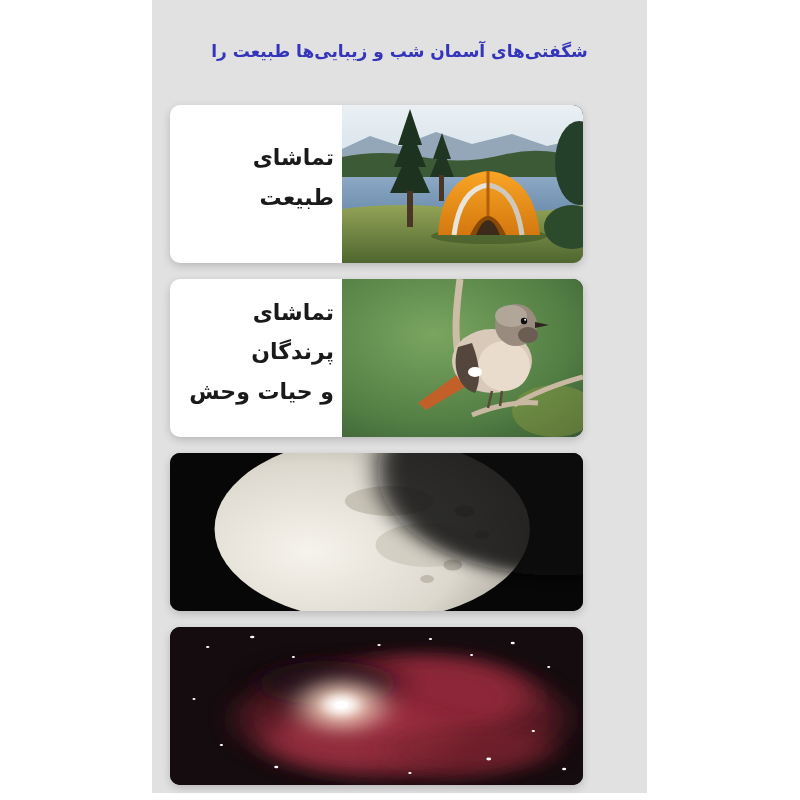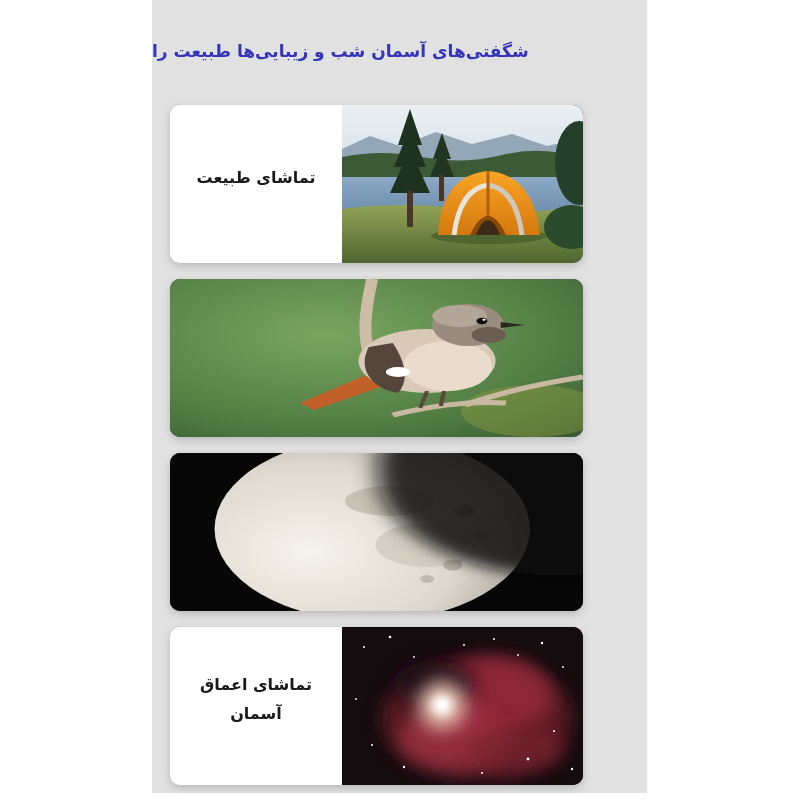--- a/index.html
+++ b/index.html
@@ -15,21 +15,21 @@
     background:var(--page-bg);
     font-family:"DejaVu Sans", sans-serif;
   }
   .page{position:relative;width:800px;height:800px;background:var(--page-bg);}
   .panel{
     position:absolute;left:152px;top:0;width:495px;height:793px;
     background:var(--panel-bg);
   }
   .header{
     padding-top:36px;
-    text-align:left;
+    text-align:center;
     direction:rtl;
     color:var(--header-color);
     font-weight:bold;
     font-size:17px;
     line-height:31px;
   }
   .cards{
     position:absolute;left:18px;top:105px;width:413px;
     display:flex;flex-direction:column;gap:16px;
   }
@@ -37,24 +37,23 @@
     height:158px;
     background:var(--card-bg);
     border-radius:10px;
     box-shadow:0 3px 8px rgba(0,0,0,0.18);
     display:flex;
     overflow:hidden;
   }
   .card-label{
     width:172px;min-width:172px;
     display:flex;align-items:center;justify-content:center;
-    text-align:center;
     direction:rtl;
     font-weight:bold;
-    font-size:16px;
+    font-size:22px;
     line-height:1.8;
     color:var(--label-color);
     white-space:pre-line;
     padding:14px 8px 26px 8px;
   }
   .card-photo{flex:1;position:relative;background:#000;}
   .card-photo svg{display:block;width:100%;height:100%;}
 </style>
 </head>
 <body>
@@ -109,20 +108,22 @@
             <path d="M112,130 Q118,84 146,80" stroke="#e9e5da" stroke-width="5" fill="none"></path>
             <path d="M180,130 Q174,84 146,80" stroke="#cfc9bd" stroke-width="5" fill="none"></path>
             <path d="M146,66 L146,130" stroke="#b35f08" stroke-width="3"></path>
             <path d="M128,130 Q146,92 164,130 Z" fill="#8a4a06"></path>
             <path d="M134,130 Q146,100 158,130 Z" fill="#3c2a1a"></path>
           </svg>
         </div>
       </div>
 
       <div class="card">
+        <div class="card-label">تماشای پرندگان
+و حیات وحش</div>
         <div class="card-photo">
           <svg viewBox="0 0 241 158" preserveAspectRatio="none">
             <defs>
               <radialGradient id="bgg" cx="0.38" cy="0.35" r="0.95">
                 <stop offset="0" stop-color="#7aa560"></stop>
                 <stop offset="0.6" stop-color="#527e44"></stop>
                 <stop offset="1" stop-color="#33532f"></stop>
               </radialGradient>
             </defs>
             <rect width="241" height="158" fill="url(#bgg)"></rect>
@@ -167,21 +168,20 @@
             <circle cx="172" cy="58" r="6" fill="#a39e92" opacity="0.8"></circle>
             <circle cx="182" cy="82" r="4.5" fill="#a8a396" opacity="0.8"></circle>
             <circle cx="165" cy="112" r="5.5" fill="#a39e92" opacity="0.7"></circle>
             <circle cx="150" cy="126" r="4" fill="#b0ab9e" opacity="0.7"></circle>
             <circle cx="226" cy="18" r="105" fill="#070707" opacity="0.85" filter="url(#soft)"></circle>
           </svg>
         </div>
       </div>
 
       <div class="card">
-        <div class="card-label">تماشای اعماق آسمان</div>
         <div class="card-photo">
           <svg viewBox="0 0 241 158" preserveAspectRatio="none">
             <defs>
               <filter id="blur8" x="-60%" y="-60%" width="220%" height="220%">
                 <feGaussianBlur stdDeviation="9"></feGaussianBlur>
               </filter>
               <filter id="blur4" x="-60%" y="-60%" width="220%" height="220%">
                 <feGaussianBlur stdDeviation="4"></feGaussianBlur>
               </filter>
             </defs>

